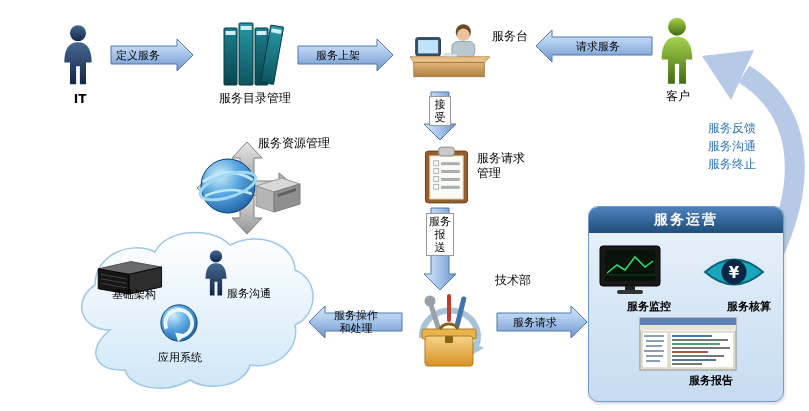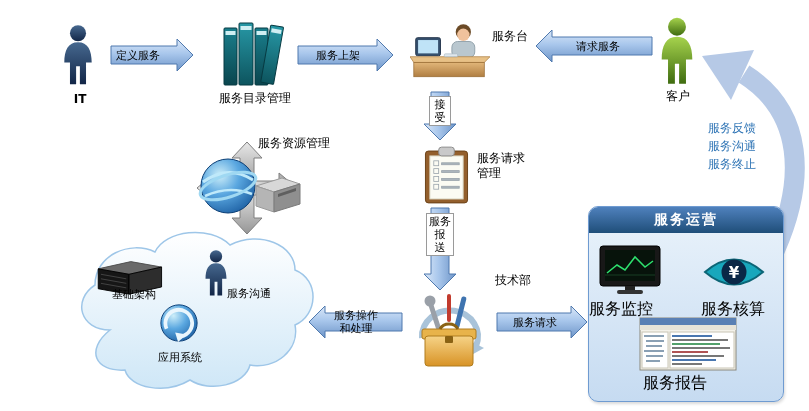--- a/index.html
+++ b/index.html
@@ -9,21 +9,21 @@
   .abs { position:absolute; }
   .label { position:absolute; color:#000; font-size:12px; text-align:center; white-space:pre-line; line-height:15px; }
   .small { font-size:11px; line-height:14px; }
   .bold { font-weight:bold; }
   .left { text-align:left; }
   .arrow-text { position:absolute; font-size:11px; color:#000; text-align:center; white-space:pre-line; line-height:13px; }
   .vlabel { position:absolute; background:#fff; border:1px solid #9a9a9a; font-size:11px; color:#000; text-align:center; white-space:pre-line; line-height:13px; padding:1px 2px; }
   .feedback { position:absolute; left:694px; top:119px; width:76px; color:#2e74b5; font-size:12px; line-height:18px; white-space:pre-line; text-align:center; }
   .ops-box { position:absolute; left:588px; top:206px; width:196px; height:196px; border:1px solid #6f9bd1; border-radius:10px; background:linear-gradient(180deg,#eaf3fb,#c6dbf1); box-shadow:1px 2px 3px rgba(0,0,0,.15); }
   .ops-header { height:26px; border-radius:9px 9px 0 0; background:linear-gradient(180deg,#4f81bd,#1f4e79); color:#fff; font-weight:bold; font-size:14px; display:flex; align-items:center; justify-content:center; letter-spacing:2px; }
-  .ops-label { position:absolute; font-size:16px; font-weight:normal; color:#000; text-align:left; }
+  .ops-label { position:absolute; font-size:11px; font-weight:bold; color:#000; text-align:right; }
   svg { display:block; }
 </style>
 </head>
 <body>
 
 <div id="canvas">
 
   <svg class="abs" style="left:0;top:0" width="809" height="411" viewBox="0 0 809 411">
     <defs>
       <linearGradient id="abH" x1="0" y1="0" x2="0" y2="1">

